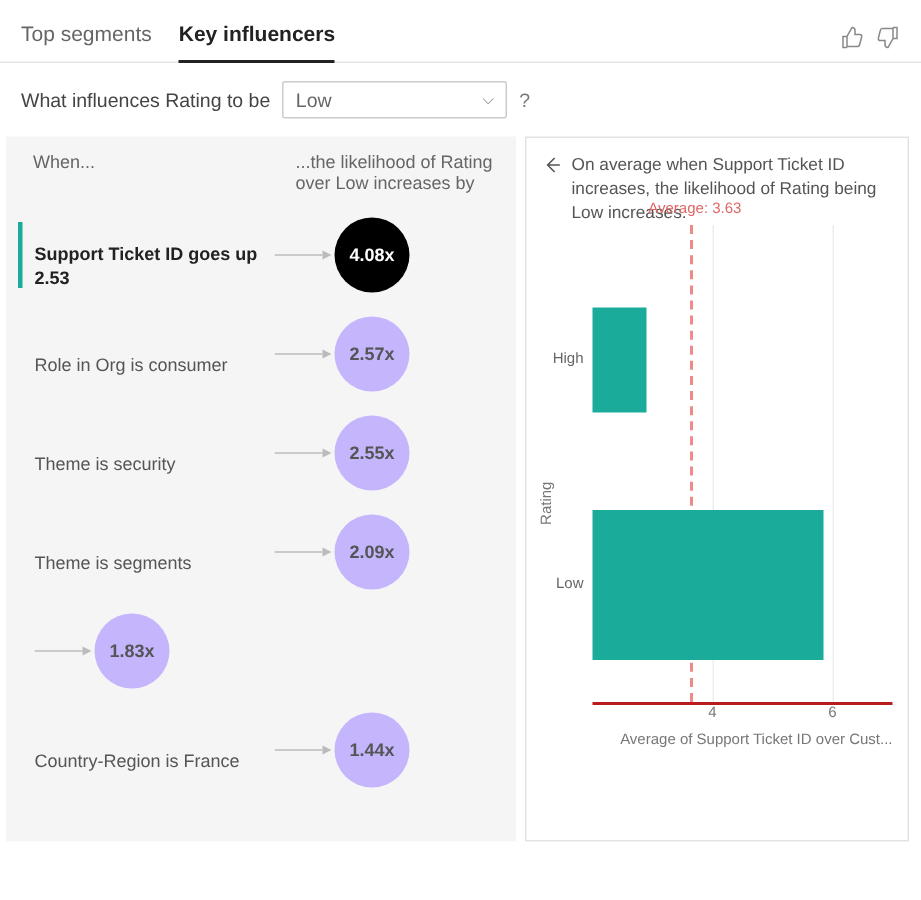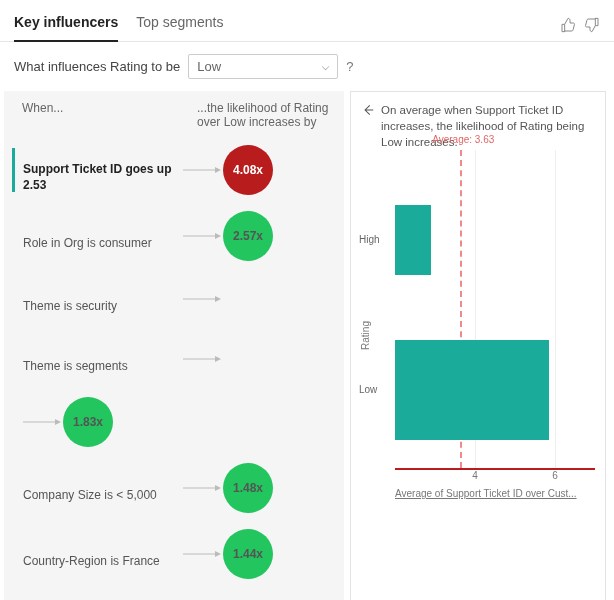--- a/index.html
+++ b/index.html
@@ -106,22 +106,22 @@
   .connector svg { width: 40px; height: 8px; }
   .bubble {
     width: 50px; height: 50px;
     border-radius: 50%;
     display: flex;
     align-items: center;
     justify-content: center;
     font-size: 12px;
     font-weight: 600;
   }
-  .bubble.primary { background: #b91c1c; color: #fff; }
-  .bubble.secondary { background: #22c55e; color: #555; }
+  .bubble.primary { background: #000000; color: #fff; }
+  .bubble.secondary { background: #c4b5fd; color: #555; }
   .right-panel {
     flex: 1;
     border: 1px solid #e3e3e3;
     background: #fff;
     padding: 10px 10px 6px 10px;
     position: relative;
   }
   .detail-head {
     display: flex;
     gap: 6px;
@@ -171,53 +171,52 @@
   }
   .bar {
     position: absolute;
     left: 0;
     background: #1aab9b;
   }
   .cat-label {
     position: absolute;
     font-size: 10px;
     color: #666;
-    text-align: left;
+    text-align: right;
     width: 30px;
   }
   .xaxis-ticks {
     position: relative;
     width: 200px;
     height: 14px;
   }
   .xtick {
     position: absolute;
     font-size: 10px;
     color: #777;
     transform: translateX(-50%);
   }
   .xaxis-title {
     font-size: 10px;
     color: #777;
-    text-align: left;
+    text-align: right;
     margin-top: 4px;
     width: 200px;
     white-space: nowrap;
     overflow: hidden;
     text-overflow: ellipsis;
-    text-decoration: underline;
   }
 </style>
 </head>
 <body>
 
 <div class="header">
   <div class="tabs">
+    <div class="tab">Top segments</div>
     <div class="tab active">Key influencers</div>
-    <div class="tab">Top segments</div>
   </div>
   <div class="feedback-icons">
     <svg class="thumb" viewBox="0 0 24 24" fill="none" stroke="currentColor" stroke-width="1.5">
         <path d="M7 22V11l5-9c1.5 0 3 1 3 3v4h5c1 0 2 1 1.7 2l-2 8c-.2 1-1 2-2 2H7z"></path>
         <path d="M7 11H3v11h4"></path>
       </svg>
     <svg class="thumb" viewBox="0 0 24 24" fill="none" stroke="currentColor" stroke-width="1.5">
         <path d="M17 2v11l-5 9c-1.5 0-3-1-3-3v-4H4c-1 0-2-1-1.7-2l2-8c.2-1 1-2 2-2H17z"></path>
         <path d="M17 13h4V2h-4"></path>
       </svg>
@@ -264,51 +263,42 @@
   </div>
         <div class="inf-row">
     <div class="accent"></div>
     <div class="inf-label">Theme is security</div>
     <div class="connector">
       <svg viewBox="0 0 40 8">
               <line x1="0" y1="4" x2="32" y2="4" stroke="#bbb" stroke-width="1"></line>
               <polygon points="32,1 38,4 32,7" fill="#bbb"></polygon>
             </svg>
     </div>
+    <div class="bubble secondary">2.55x</div>
   </div>
         <div class="inf-row">
     <div class="accent"></div>
     <div class="inf-label">Theme is segments</div>
     <div class="connector">
       <svg viewBox="0 0 40 8">
               <line x1="0" y1="4" x2="32" y2="4" stroke="#bbb" stroke-width="1"></line>
               <polygon points="32,1 38,4 32,7" fill="#bbb"></polygon>
             </svg>
     </div>
+    <div class="bubble secondary">2.09x</div>
   </div>
         <div class="inf-row">
     <div class="accent"></div>
     <div class="connector">
       <svg viewBox="0 0 40 8">
               <line x1="0" y1="4" x2="32" y2="4" stroke="#bbb" stroke-width="1"></line>
               <polygon points="32,1 38,4 32,7" fill="#bbb"></polygon>
             </svg>
     </div>
     <div class="bubble secondary">1.83x</div>
-  </div>
-        <div class="inf-row">
-    <div class="accent"></div>
-    <div class="inf-label">Company Size is &lt; 5,000</div>
-    <div class="connector">
-      <svg viewBox="0 0 40 8">
-              <line x1="0" y1="4" x2="32" y2="4" stroke="#bbb" stroke-width="1"></line>
-              <polygon points="32,1 38,4 32,7" fill="#bbb"></polygon>
-            </svg>
-    </div>
-    <div class="bubble secondary">1.48x</div>
   </div>
         <div class="inf-row">
     <div class="accent"></div>
     <div class="inf-label">Country-Region is France</div>
     <div class="connector">
       <svg viewBox="0 0 40 8">
               <line x1="0" y1="4" x2="32" y2="4" stroke="#bbb" stroke-width="1"></line>
               <polygon points="32,1 38,4 32,7" fill="#bbb"></polygon>
             </svg>
     </div>

